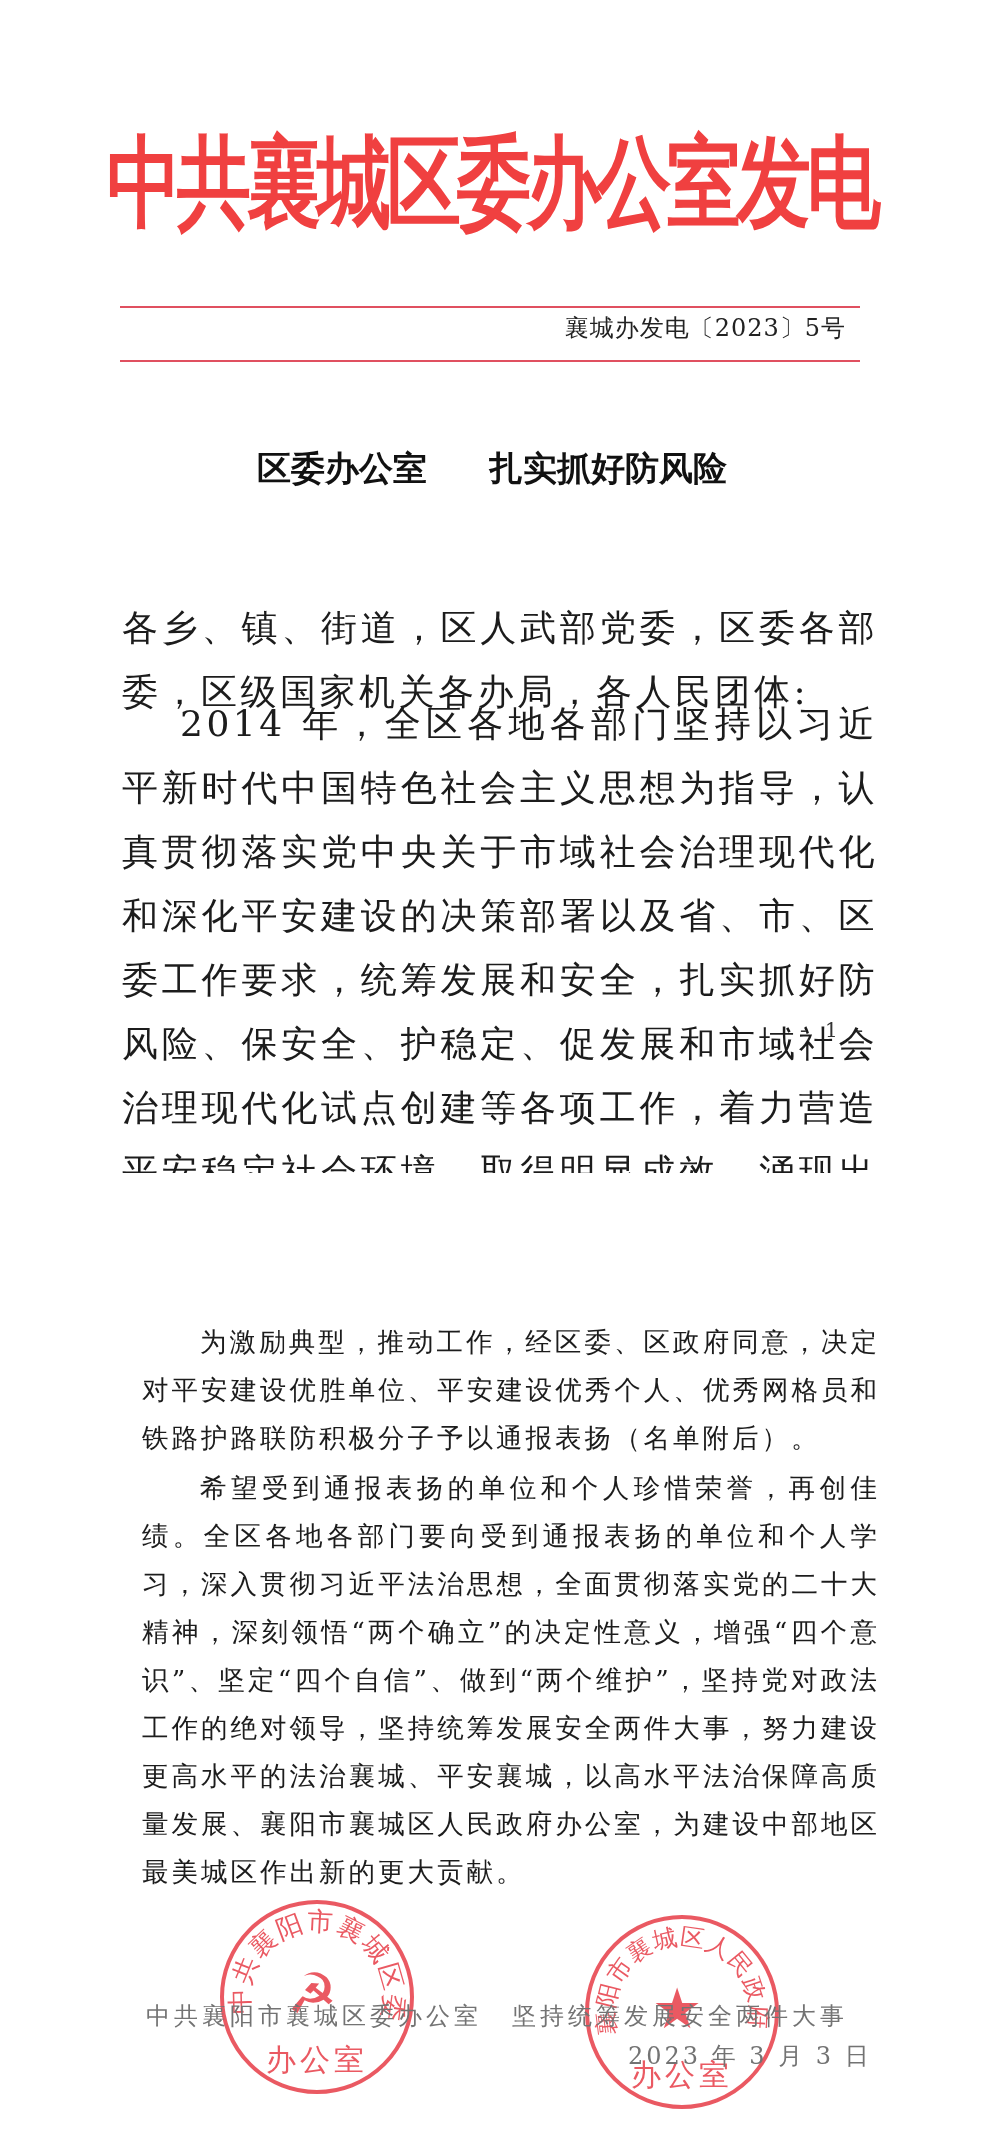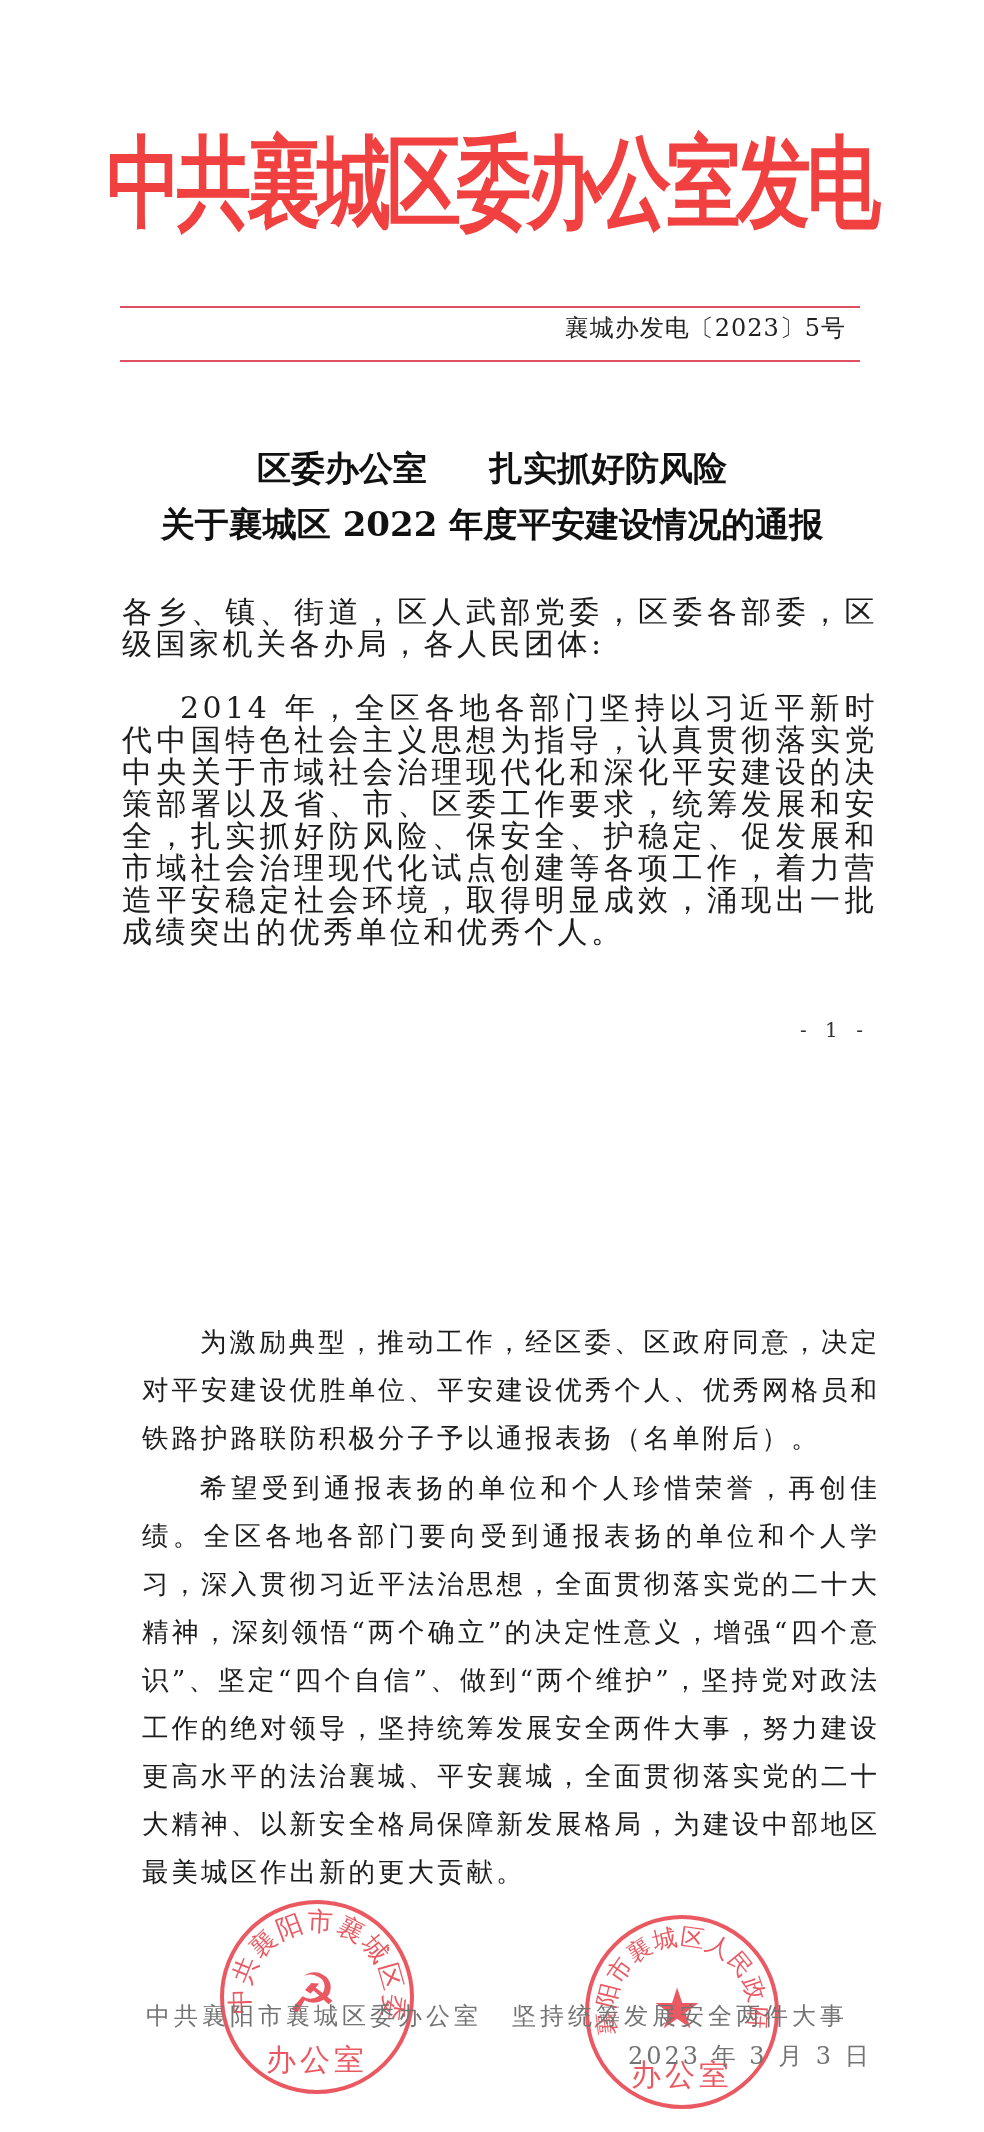--- a/index.html
+++ b/index.html
@@ -73,22 +73,22 @@
     color: #111;
     line-height: 52px;
   }
   #title-line1 { top: 442px; word-spacing: 40px; }
   #title-line2 { top: 498px; }
   .title-gap { display: inline-block; width: 62px; }
   .body-text {
     position: absolute;
     left: 122px;
     width: 756px;
-    font-size: 30px;
-    line-height: 32px;
+    font-size: 36px;
+    line-height: 64px;
     letter-spacing: 3.5px;
     color: #1c1c1c;
     text-align: justify;
   }
   .body-text p {
     margin: 0;
   }
   .indent {
     text-indent: 58px;
   }
@@ -158,37 +158,36 @@
 
 <div class="page" id="page1">
   <div class="red-title">中共襄城区委办公室发电</div>
   <div class="red-line" id="line1"></div>
   <div class="doc-number">襄城办发电〔2023〕5号</div>
   <div class="red-line" id="line2"></div>
 
   <div class="doc-title" id="title-line1">
     <span>区委办公室</span><span class="title-gap"></span><span>扎实抓好防风险</span>
   </div>
-  <div class="doc-title" id="title-line2">关于襄城区 2022 年度平安建设情况的通报</div>
 
   <div class="body-text" id="salutation">
     <p>各乡、镇、街道，区人武部党委，区委各部委，区级国家机关各办局，各人民团体:</p>
   </div>
   <div class="body-text" id="para1">
     <p class="indent">2014 年，全区各地各部门坚持以习近平新时代中国特色社会主义思想为指导，认真贯彻落实党中央关于市域社会治理现代化和深化平安建设的决策部署以及省、市、区委工作要求，统筹发展和安全，扎实抓好防风险、保安全、护稳定、促发展和市域社会治理现代化试点创建等各项工作，着力营造平安稳定社会环境，取得明显成效，涌现出一批成绩突出的优秀单位和优秀个人。</p>
   </div>
 
   <div class="page-num">- 1 -</div>
 </div>
 
 <div class="page" id="page2"></div>
 
 <div class="body-text" id="p2-body">
   <p class="indent">为激励典型，推动工作，经区委、区政府同意，决定对平安建设优胜单位、平安建设优秀个人、优秀网格员和铁路护路联防积极分子予以通报表扬（名单附后）。</p>
-  <p class="indent">希望受到通报表扬的单位和个人珍惜荣誉，再创佳绩。全区各地各部门要向受到通报表扬的单位和个人学习，深入贯彻习近平法治思想，全面贯彻落实党的二十大精神，深刻领悟“两个确立”的决定性意义，增强“四个意识”、坚定“四个自信”、做到“两个维护”，坚持党对政法工作的绝对领导，坚持统筹发展安全两件大事，努力建设更高水平的法治襄城、平安襄城，全面贯彻落实党的二十大精神、以新安全格局保障新发展格局，为建设中部地区最美城区作出新的更大贡献。</p>
+  <p class="indent">希望受到通报表扬的单位和个人珍惜荣誉，再创佳绩。全区各地各部门要向受到通报表扬的单位和个人学习，深入贯彻习近平法治思想，全面贯彻落实党的二十大精神，深刻领悟“两个确立”的决定性意义，增强“四个意识”、坚定“四个自信”、做到“两个维护”，坚持党对政法工作的绝对领导，坚持统筹发展安全两件大事，努力建设更高水平的法治襄城、平安襄城，以高水平法治保障高质量发展、襄阳市襄城区人民政府办公室，为建设中部地区最美城区作出新的更大贡献。</p>
 </div>
 
 <div class="stamp" id="stamp-left">
   <svg class="stamp-arc" viewBox="0 0 186 186">
     <defs>
       <path id="arcL" d="M 30 120 A 68 68 0 1 1 156 120" fill="none"></path>
     </defs>
     <text font-size="26" fill="rgba(230,60,70,0.85)" font-family="DejaVu Serif, serif" letter-spacing="2">
       <textPath href="#arcL" startOffset="4%">中共襄阳市襄城区委</textPath>
     </text>

